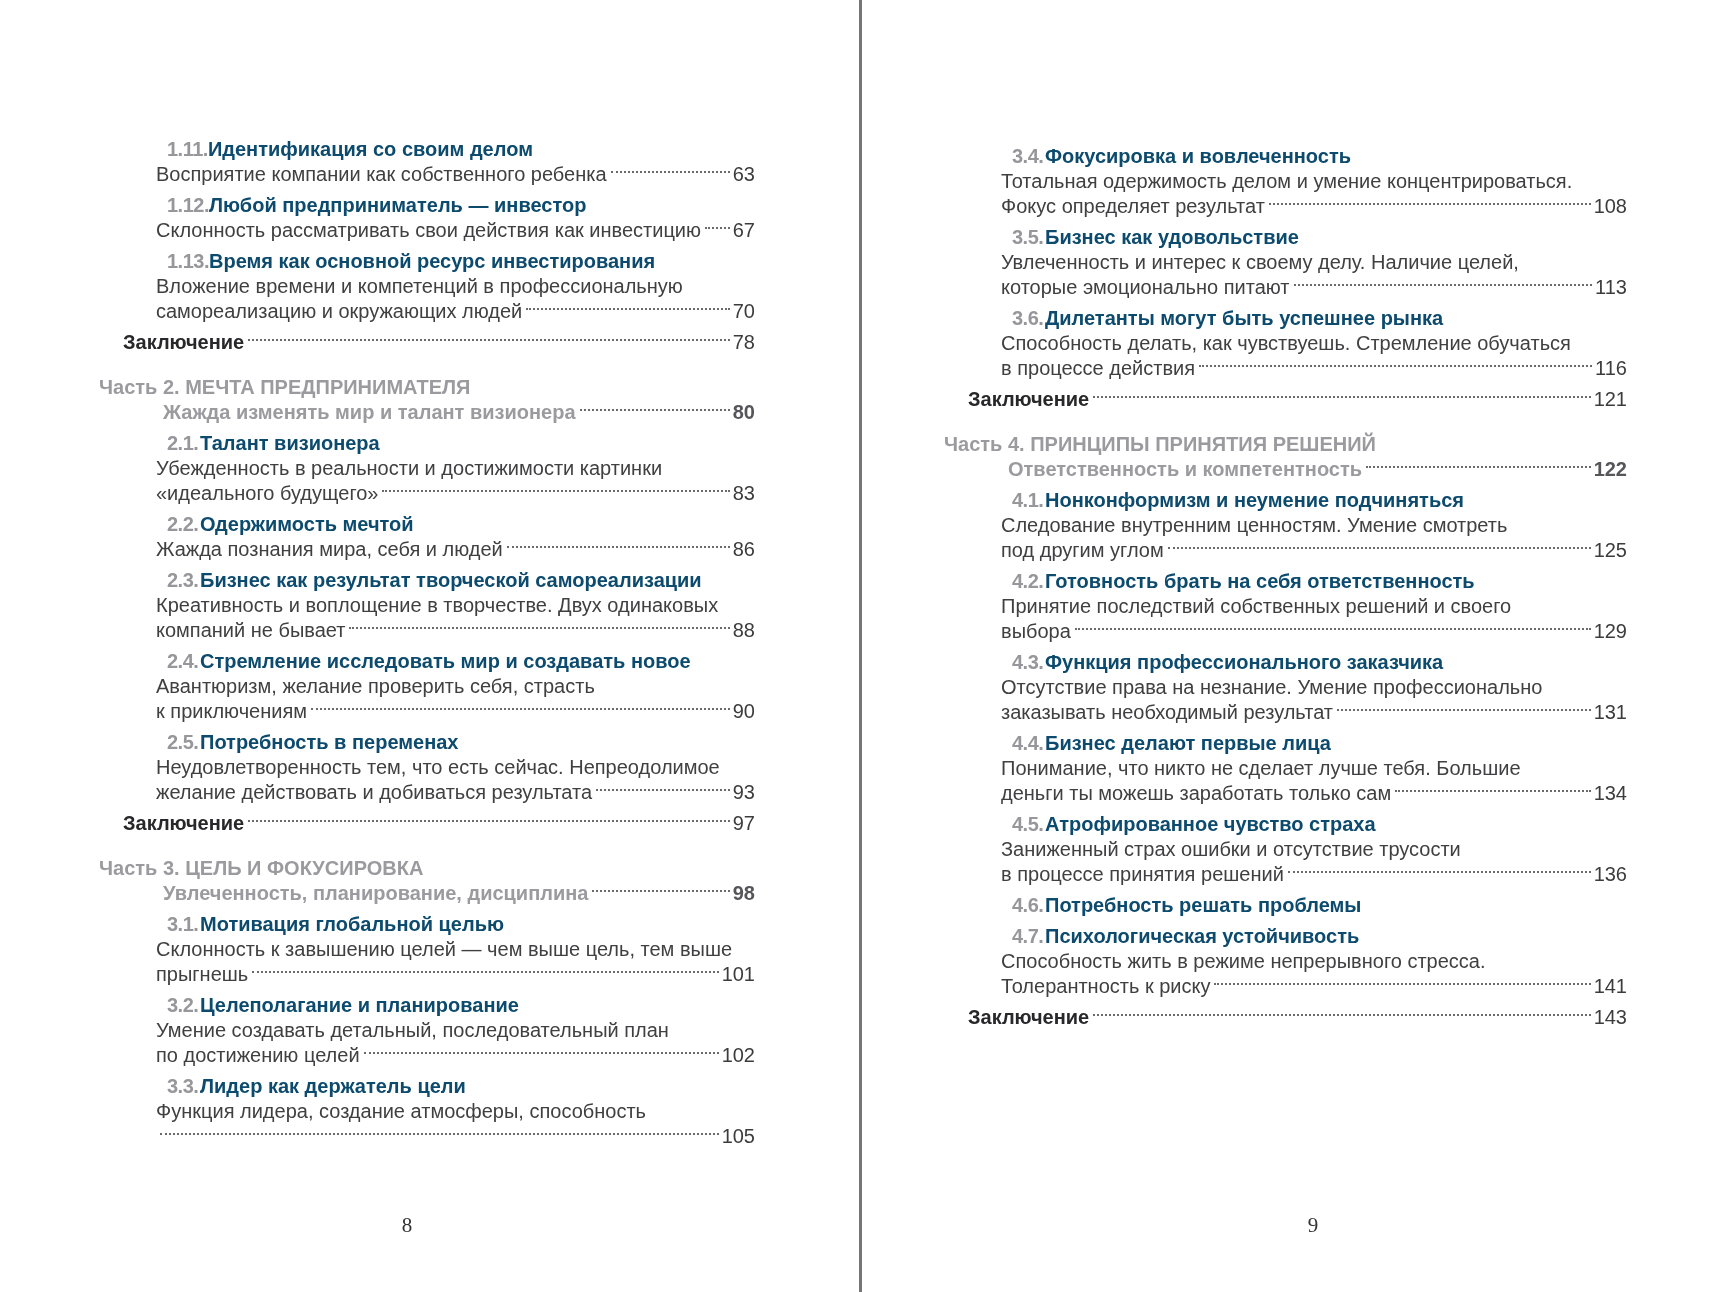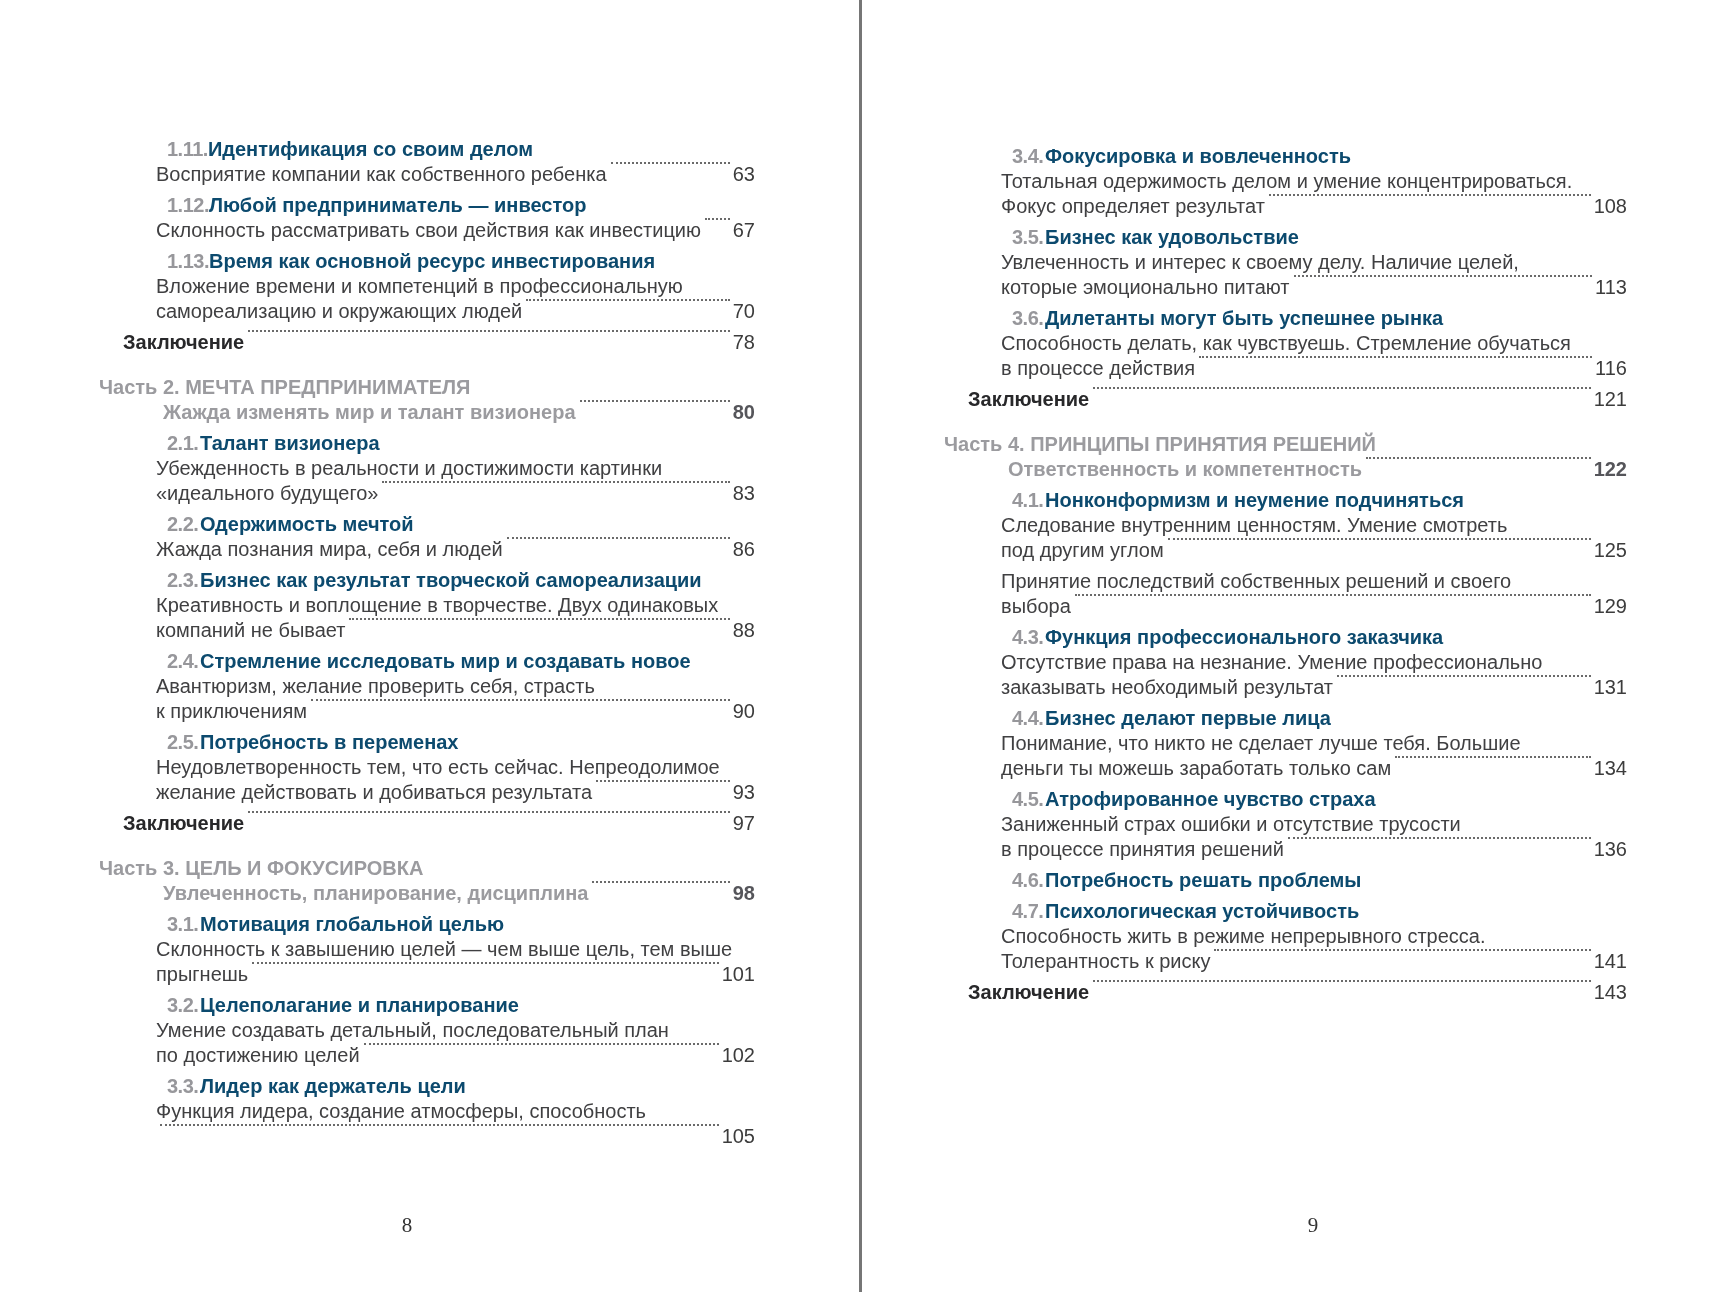--- a/index.html
+++ b/index.html
@@ -27,21 +27,21 @@
     left: 859px; top: 0; bottom: 0;
     width: 3px;
     background: #767676;
   }
 
   .toc { position: absolute; }
   .page-left  .toc { left: 99px; top: 137px; width: 656px; }
   .page-right .toc { left: 82px; top: 144px; width: 683px; }
 
   .line { line-height: 25px; font-size: 20px; }
-  .line.last { display: flex; align-items: flex-start; white-space: nowrap; }
+  .line.last { display: flex; align-items: center; white-space: nowrap; }
 
   .entry { margin-bottom: 6px; }
   .entry.section, .entry.conclusion { padding-left: 24px; }
   .entry.conclusion { margin-top: 4px; }
   .entry.part { margin-top: 20px; }
 
   .num {
     display: inline-block;
     min-width: 33px;
     font-weight: bold;
@@ -298,20 +298,21 @@
           <div class="desc">
             <div class="line desc-line">Следование внутренним ценностям. Умение смотреть</div>
             <div class="line last desc-line">
               <span class="desc-text">под другим углом</span>
               <span class="dots"></span>
               <span class="pg">125</span>
             </div>
           </div>
         </div>
         <div class="entry section">
+          <div class="line title-line"><span class="num">4.2.</span><span class="title">Готовность брать на себя ответственность</span></div>
           <div class="desc">
             <div class="line desc-line">Принятие последствий собственных решений и своего</div>
             <div class="line last desc-line">
               <span class="desc-text">выбора</span>
               <span class="dots"></span>
               <span class="pg">129</span>
             </div>
           </div>
         </div>
         <div class="entry section">

